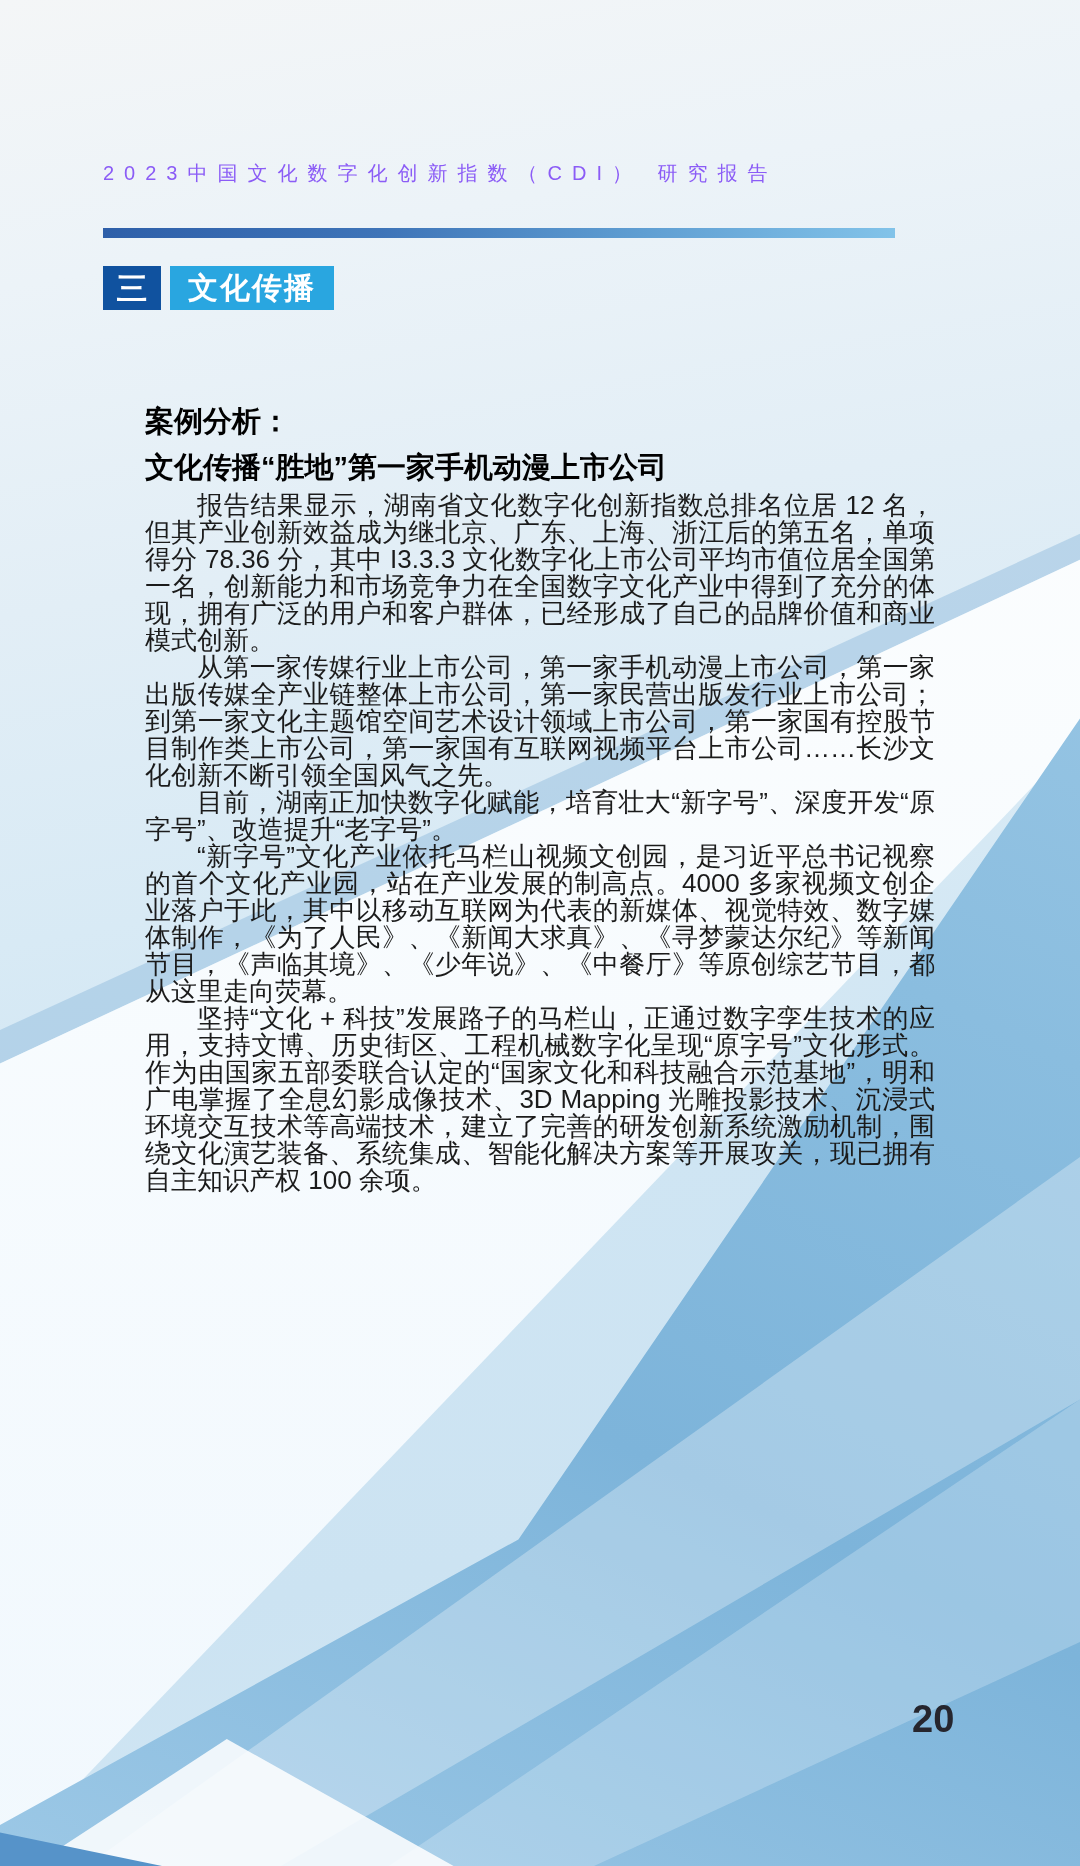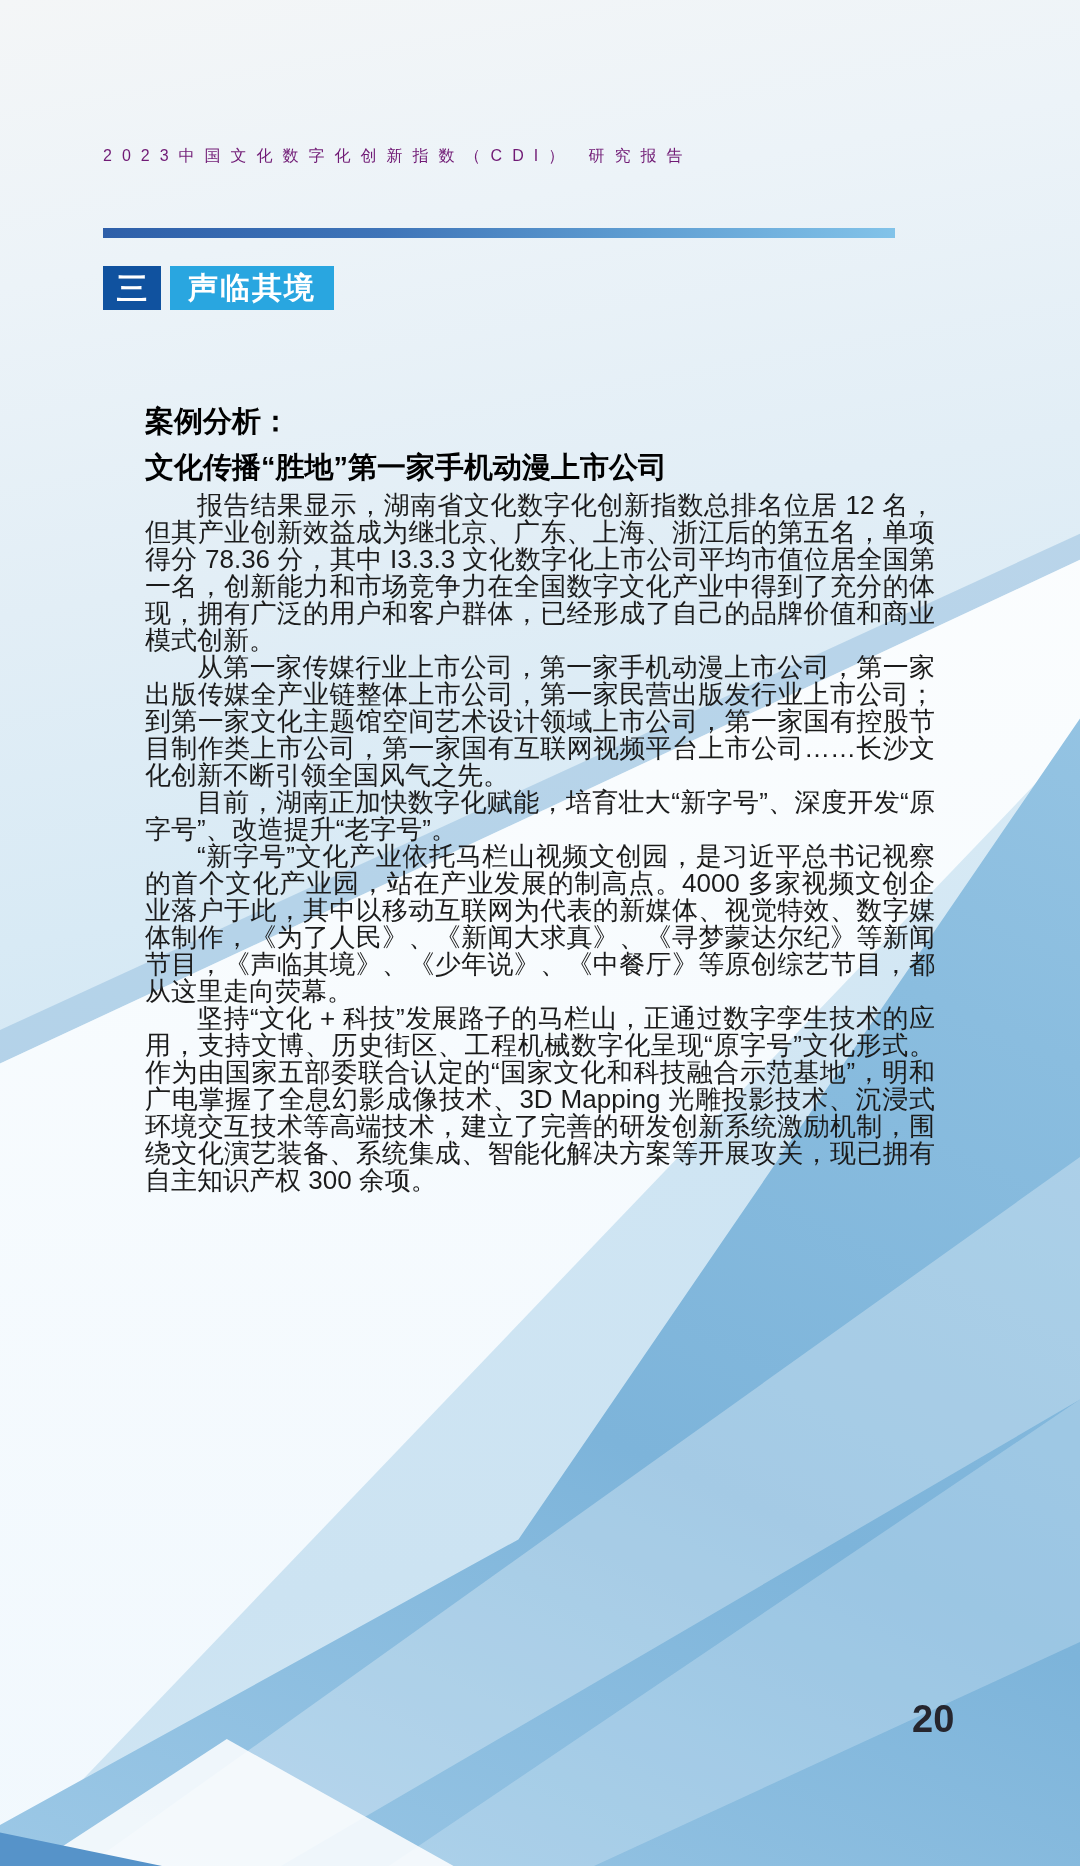--- a/index.html
+++ b/index.html
@@ -48,25 +48,25 @@
   .bg-corner-sliver {
     background: #5693c9;
     clip-path: polygon(0 98.2%, 15% 100%, 0 100%);
   }
 
   
   .content { position: absolute; inset: 0; }
 
   .report-header {
     position: absolute;
-    left: 103px; top: 146px;
+    left: 103px; top: 160px;
     width: 800px;
-    font-size: 16px;
+    font-size: 20px;
     letter-spacing: 10px;
-    color: #701a75;
+    color: #8b5cf6;
     white-space: nowrap;
   }
 
   .header-rule {
     position: absolute;
     left: 103px; top: 228px;
     width: 792px; height: 10px;
     background: linear-gradient(to right, #2e5fa9 0%, #3e74b8 35%, #5f9ed2 68%, #82c3e9 100%);
   }
 
@@ -147,32 +147,32 @@
   <div class="bg-layer bg-corner-sliver"></div>
 
   <div class="content">
 
     <div class="report-header">2023中国文化数字化创新指数（CDI） 研究报告</div>
 
     <div class="header-rule"></div>
 
     <div class="section-header">
       <div class="section-marker">三</div>
-      <div class="section-label">声临其境</div>
+      <div class="section-label">文化传播</div>
     </div>
 
     <div class="case-title">
       <div>案例分析：</div>
       <div>文化传播“胜地”第一家手机动漫上市公司</div>
     </div>
 
     <div class="body-text">
       <p>报告结果显示，湖南省文化数字化创新指数总排名位居 12 名，但其产业创新效益成为继北京、广东、上海、浙江后的第五名，单项得分 78.36 分，其中 I3.3.3 文化数字化上市公司平均市值位居全国第一名，创新能力和市场竞争力在全国数字文化产业中得到了充分的体现，拥有广泛的用户和客户群体，已经形成了自己的品牌价值和商业模式创新。</p>
       <p>从第一家传媒行业上市公司，第一家手机动漫上市公司，第一家出版传媒全产业链整体上市公司，第一家民营出版发行业上市公司；到第一家文化主题馆空间艺术设计领域上市公司，第一家国有控股节目制作类上市公司，第一家国有互联网视频平台上市公司……长沙文化创新不断引领全国风气之先。</p>
       <p>目前，湖南正加快数字化赋能，培育壮大“新字号”、深度开发“原字号”、改造提升“老字号”。</p>
       <p>“新字号”文化产业依托马栏山视频文创园，是习近平总书记视察的首个文化产业园，站在产业发展的制高点。4000 多家视频文创企业落户于此，其中以移动互联网为代表的新媒体、视觉特效、数字媒体制作，《为了人民》、《新闻大求真》、《寻梦蒙达尔纪》等新闻节目，《声临其境》、《少年说》、《中餐厅》等原创综艺节目，都从这里走向荧幕。</p>
-      <p>坚持“文化 + 科技”发展路子的马栏山，正通过数字孪生技术的应用，支持文博、历史街区、工程机械数字化呈现“原字号”文化形式。作为由国家五部委联合认定的“国家文化和科技融合示范基地”，明和广电掌握了全息幻影成像技术、3D Mapping 光雕投影技术、沉浸式环境交互技术等高端技术，建立了完善的研发创新系统激励机制，围绕文化演艺装备、系统集成、智能化解决方案等开展攻关，现已拥有自主知识产权 300 余项。</p>
+      <p>坚持“文化 + 科技”发展路子的马栏山，正通过数字孪生技术的应用，支持文博、历史街区、工程机械数字化呈现“原字号”文化形式。作为由国家五部委联合认定的“国家文化和科技融合示范基地”，明和广电掌握了全息幻影成像技术、3D Mapping 光雕投影技术、沉浸式环境交互技术等高端技术，建立了完善的研发创新系统激励机制，围绕文化演艺装备、系统集成、智能化解决方案等开展攻关，现已拥有自主知识产权 100 余项。</p>
     </div>
 
     <div class="page-number">20</div>
 
   </div>
 </div>
 
 </body></html>

